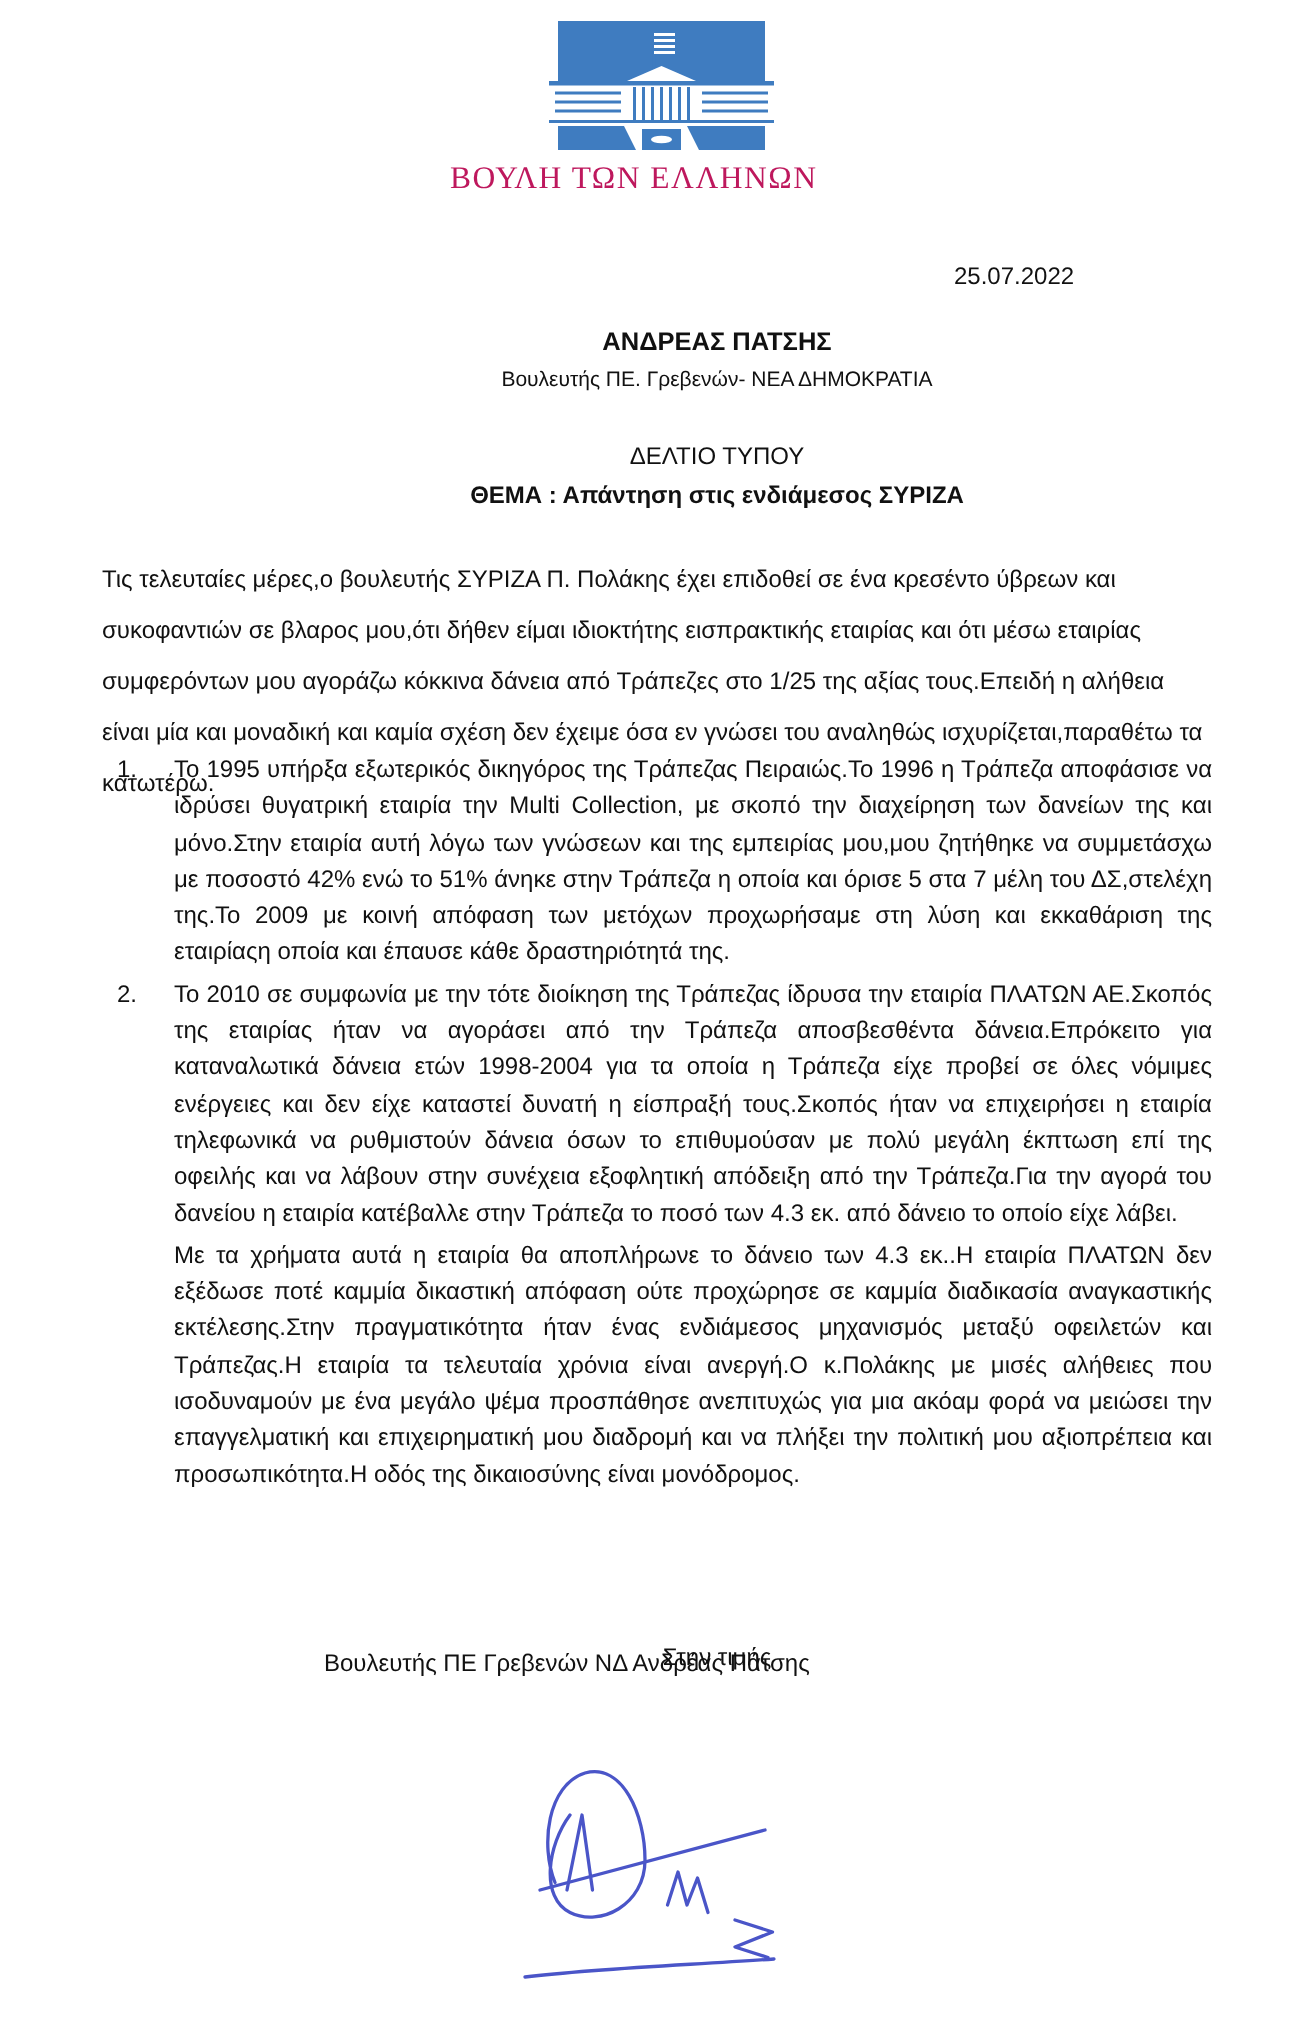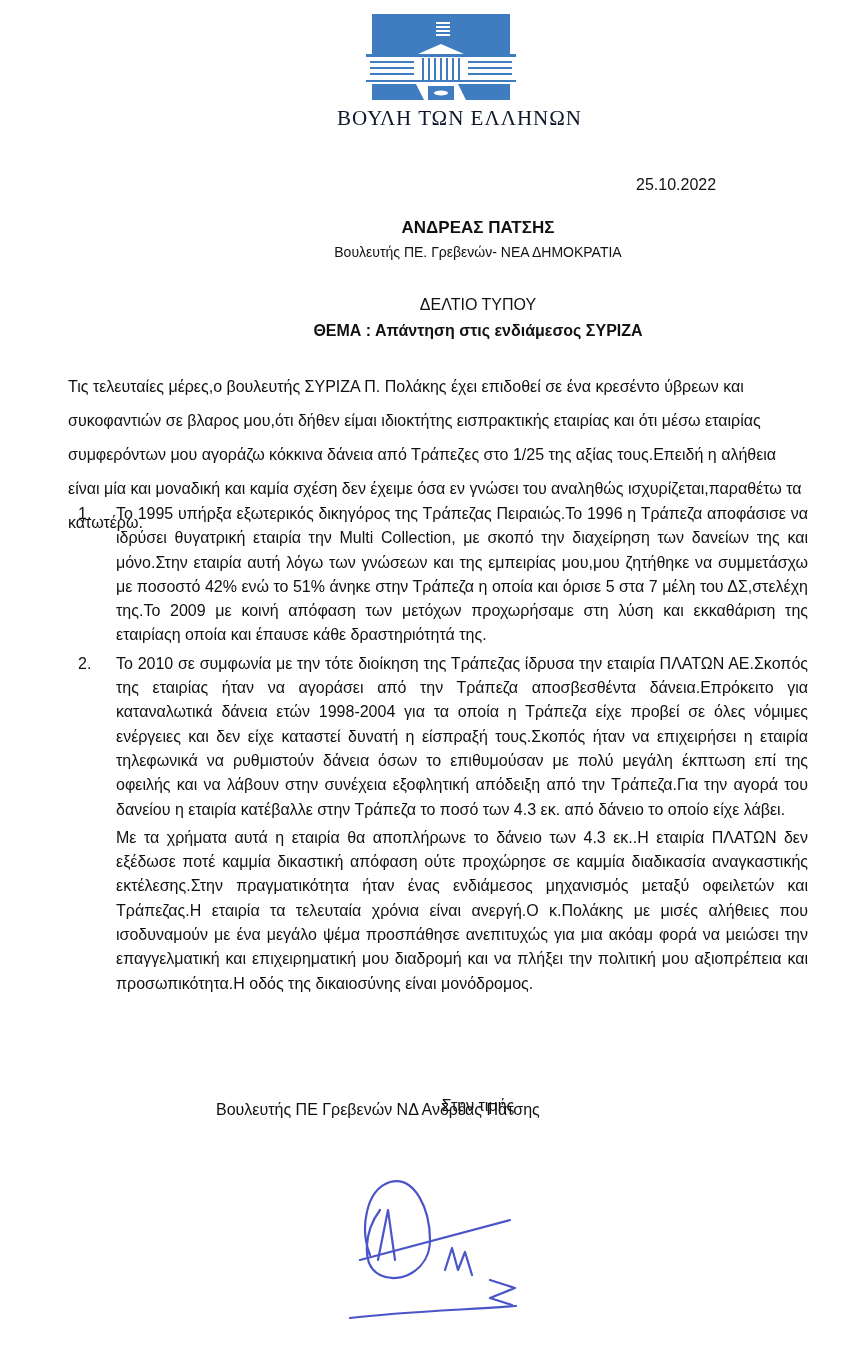--- a/index.html
+++ b/index.html
@@ -1,21 +1,21 @@
 <!DOCTYPE html>
 <html><head>
 <meta charset="utf-8">
 <style>
   html, body { margin: 0; padding: 0; background: #ffffff; }
   body { width: 868px; height: 1354px; position: relative; overflow: hidden;
          font-family: "Liberation Sans", "DejaVu Sans", sans-serif; color: #111; }
   .logo { position: absolute; left: 366px; top: 14px; width: 150px; height: 86px; }
-  .logo-text { position: absolute; left: 300px; top: 106px; width: 282px; text-align: right;
+  .logo-text { position: absolute; left: 300px; top: 106px; width: 282px; text-align: left;
                font-family: "Liberation Serif", "DejaVu Serif", serif; font-size: 21px;
-               letter-spacing: 1px; color: #0f172a; }
+               letter-spacing: 1px; color: #be185d; }
   .date { position: absolute; left: 636px; top: 176px; font-size: 16px; }
   .center { position: absolute; left: 0; width: 868px; text-align: center; margin-left: 44px; }
   .name { top: 218px; font-size: 17px; font-weight: bold; }
   .subtitle { top: 244px; font-size: 14px; }
   .press { top: 296px; font-size: 16px; font-weight: normal; }
   .subject { top: 322px; font-size: 16px; font-weight: bold; }
   .intro { position: absolute; left: 68px; top: 370px; width: 740px; font-size: 16px;
            line-height: 34px; }
   .list { position: absolute; left: 68px; top: 498px; width: 744px; margin: 0; padding: 0;
           list-style: none; font-size: 16px; line-height: 24.3px; }
@@ -57,21 +57,21 @@
     <rect x="92" y="44" width="2" height="22"></rect>
     <rect x="0" y="66" width="150" height="2"></rect>
     <polygon points="6,70 50,70 58,86 6,86"></polygon>
     <polygon points="92,70 144,70 144,86 100,86"></polygon>
     <rect x="62" y="72" width="26" height="14"></rect>
   </g>
   <ellipse cx="75" cy="79" rx="7" ry="2.5" fill="#fff"></ellipse>
 </svg>
 <div class="logo-text">ΒΟΥΛΗ ΤΩΝ ΕΛΛΗΝΩΝ</div>
 
-<div class="date">25.10.2022</div>
+<div class="date">25.07.2022</div>
 
 <div class="center name">ΑΝΔΡΕΑΣ ΠΑΤΣΗΣ</div>
 <div class="center subtitle">Βουλευτής ΠΕ. Γρεβενών- ΝΕΑ ΔΗΜΟΚΡΑΤΙΑ</div>
 
 <div class="center press">ΔΕΛΤΙΟ ΤΥΠΟΥ</div>
 <div class="center subject">ΘΕΜΑ : Απάντηση στις ενδιάμεσος ΣΥΡΙΖΑ</div>
 
 <div class="intro">Τις τελευταίες μέρες,ο βουλευτής ΣΥΡΙΖΑ Π. Πολάκης έχει επιδοθεί σε ένα κρεσέντο ύβρεων και συκοφαντιών σε βλαρος μου,ότι δήθεν είμαι ιδιοκτήτης εισπρακτικής εταιρίας και ότι μέσω εταιρίας συμφερόντων μου αγοράζω κόκκινα δάνεια από Τράπεζες στο 1/25 της αξίας τους.Επειδή η αλήθεια είναι μία και μοναδική και καμία σχέση δεν έχειμε όσα εν γνώσει του αναληθώς ισχυρίζεται,παραθέτω τα κατωτέρω.</div>
 
 <ol class="list">

